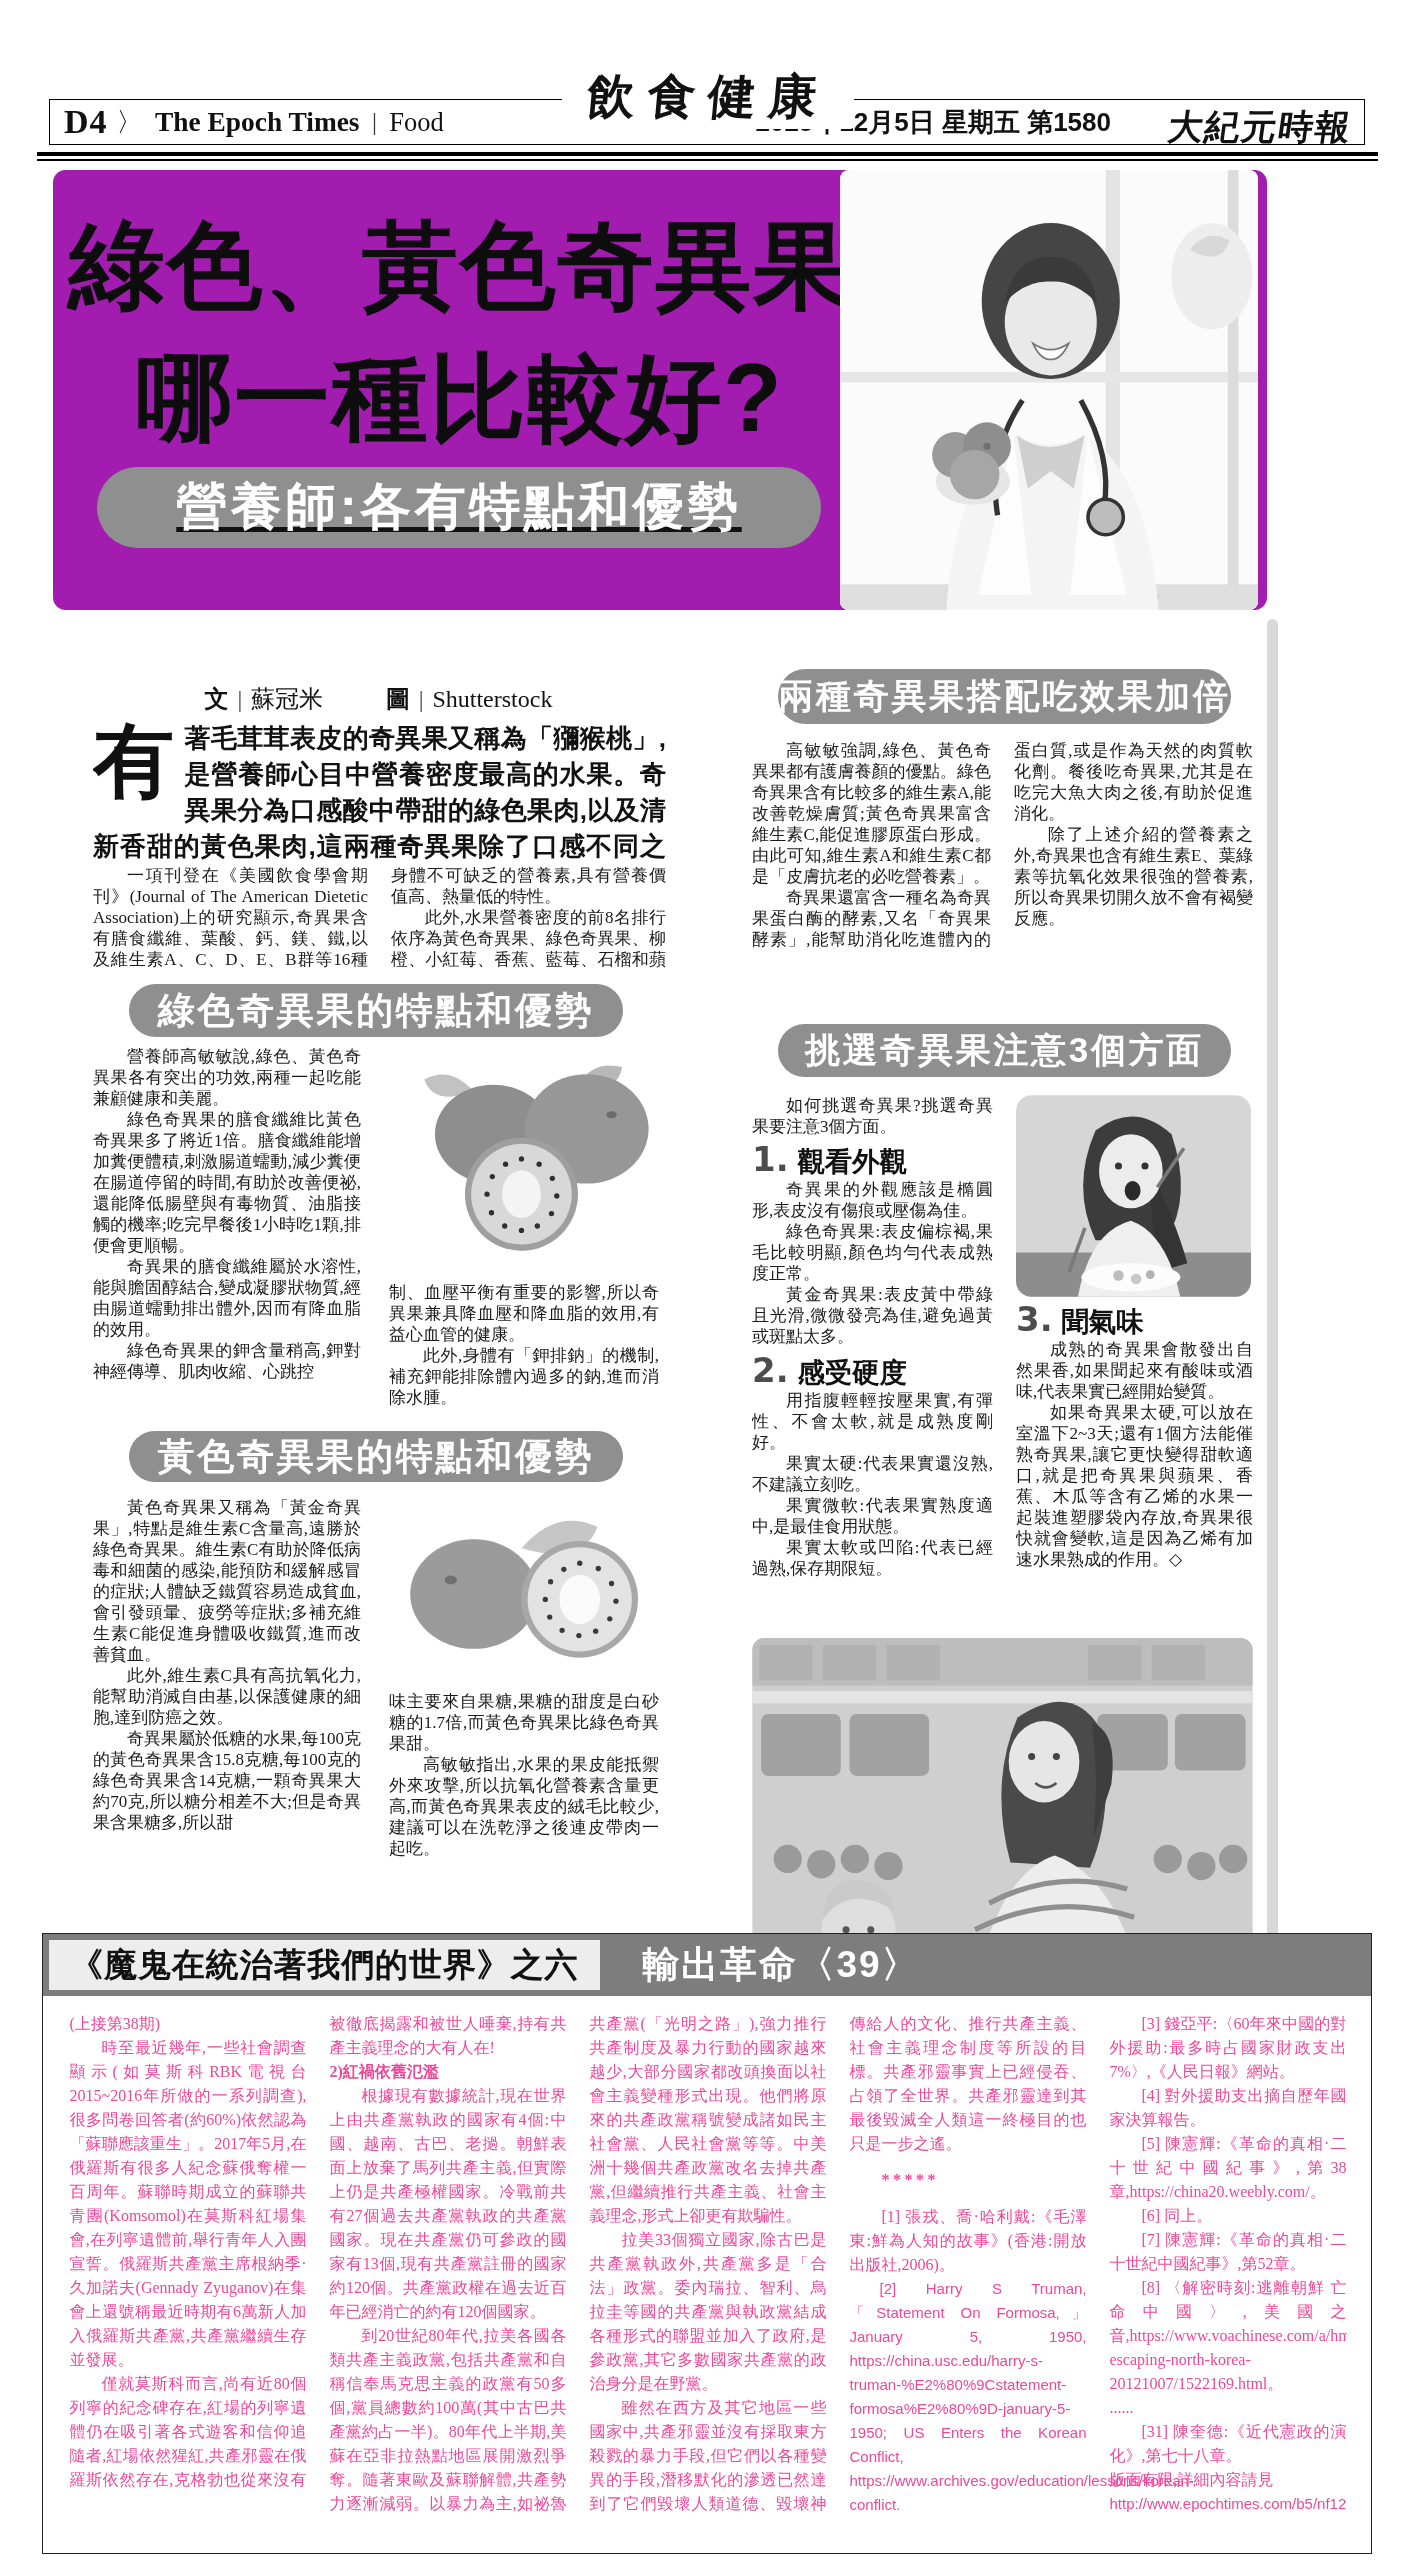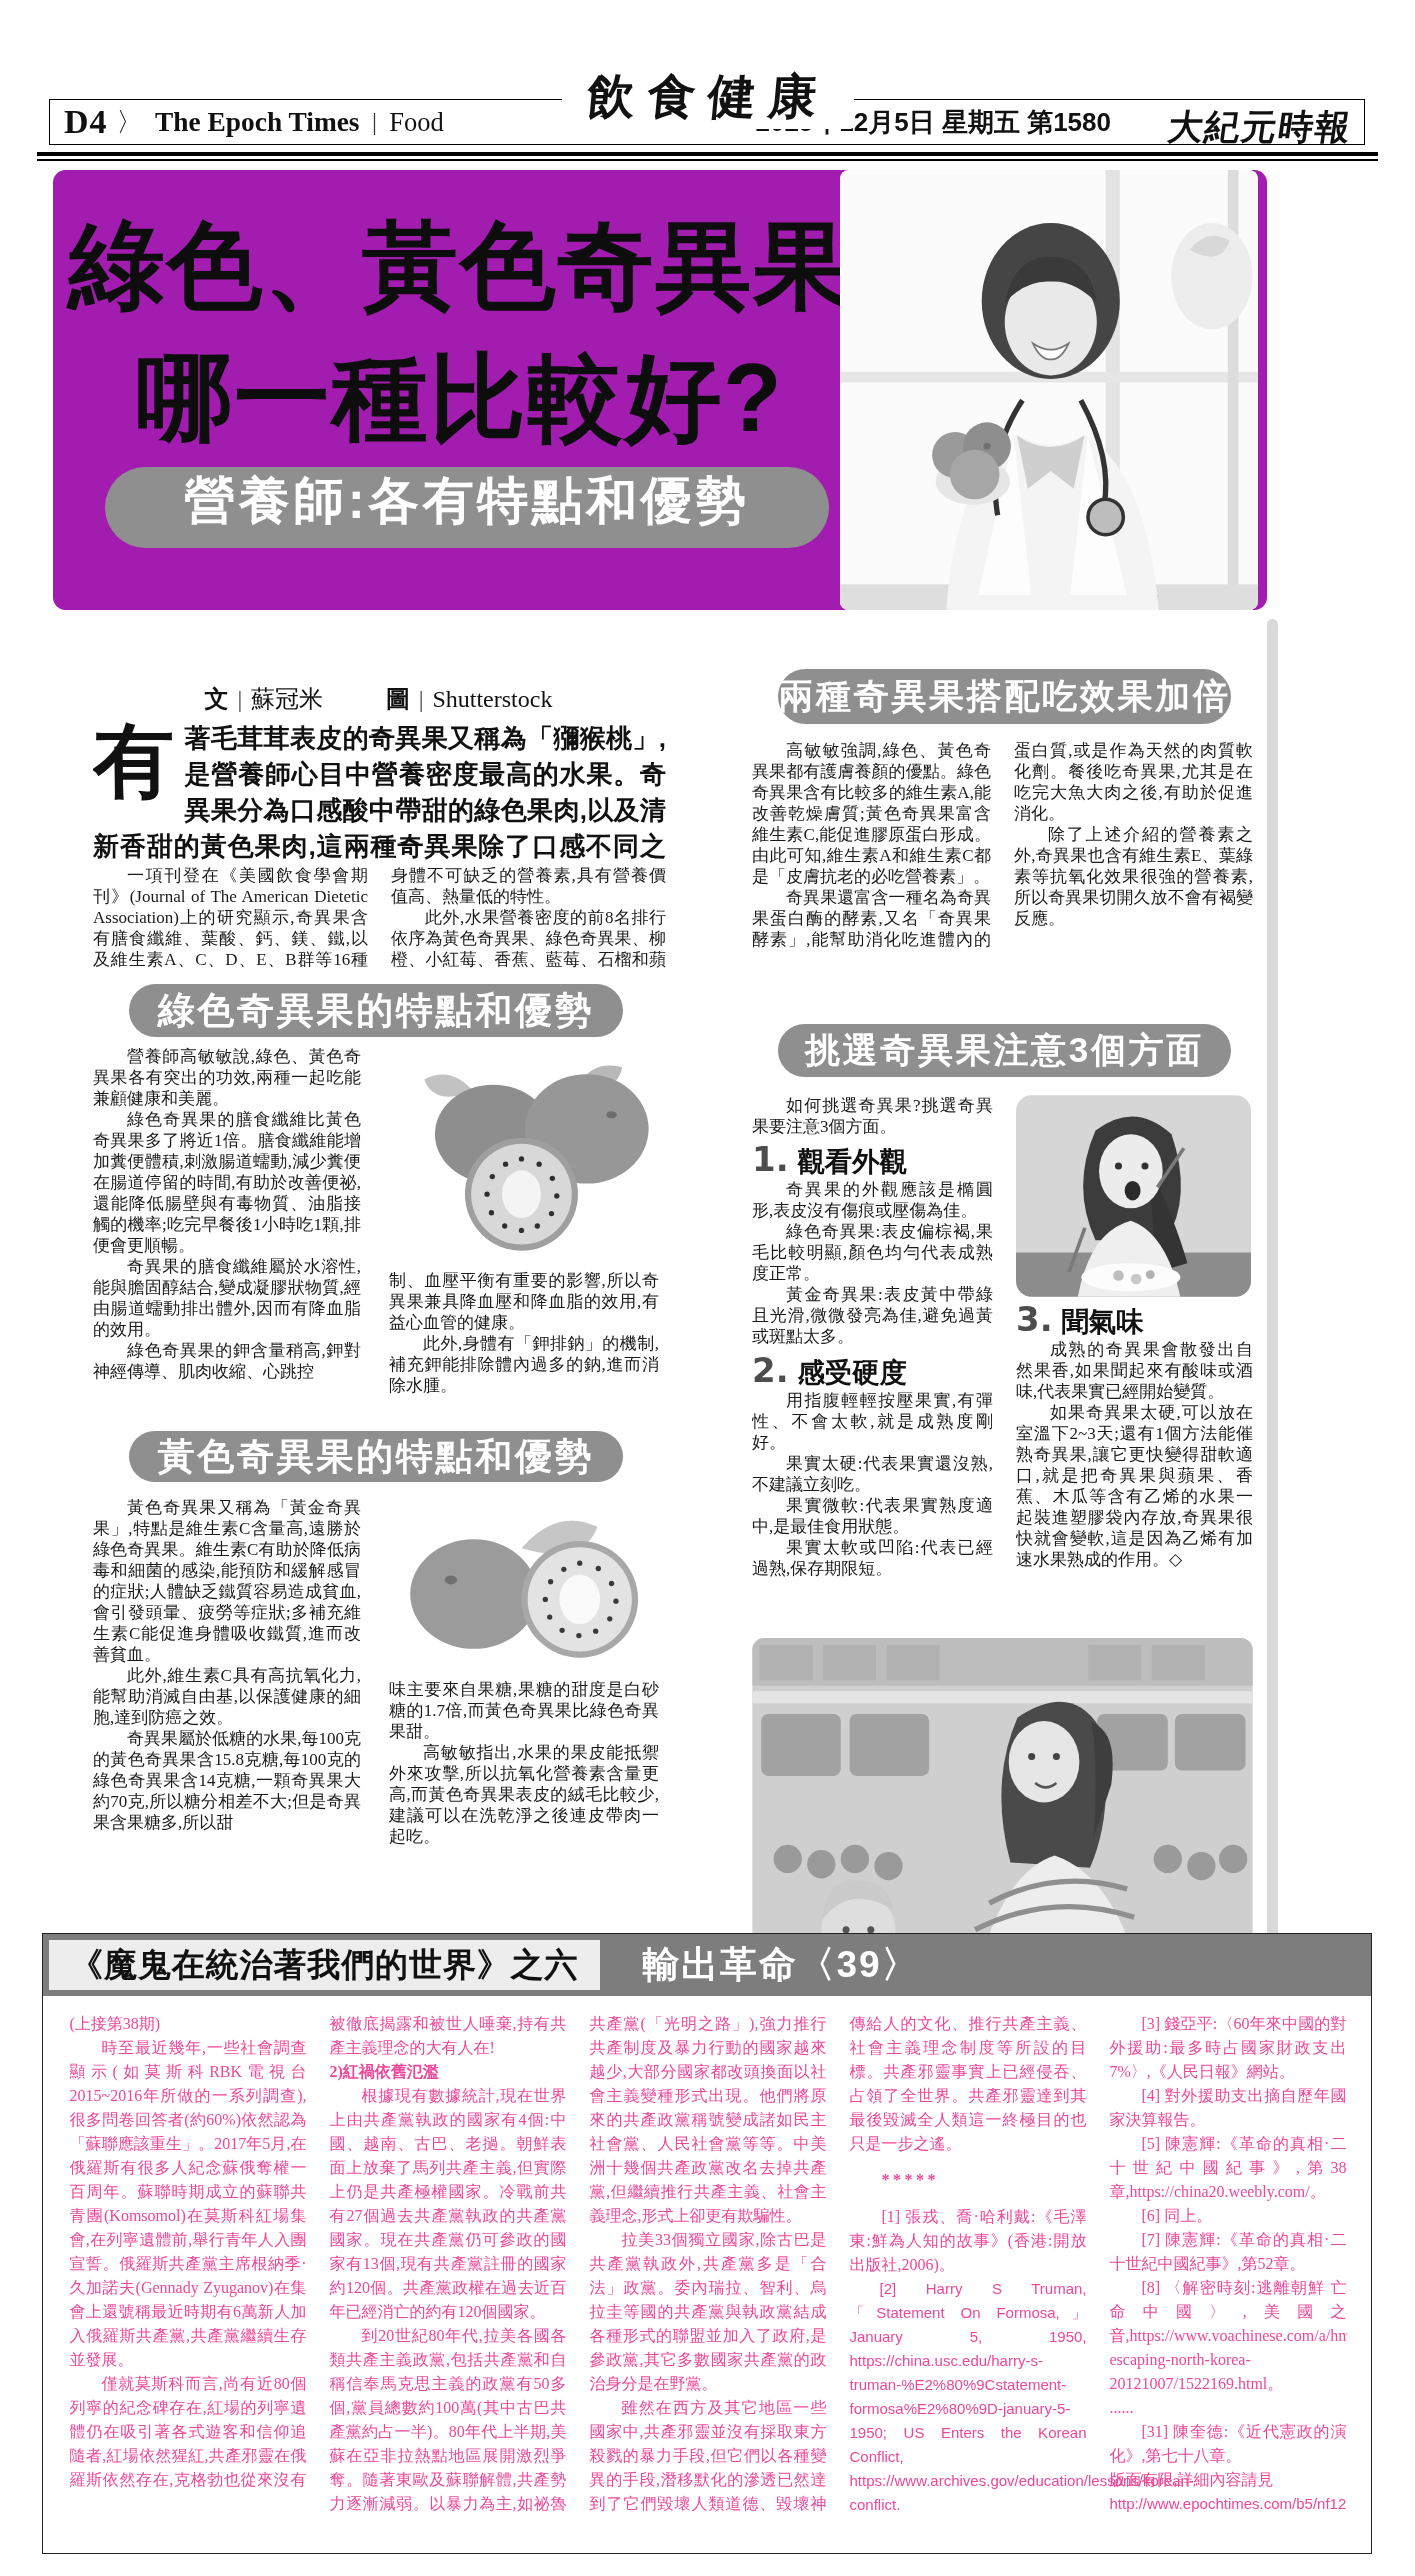--- a/index.html
+++ b/index.html
@@ -18,38 +18,38 @@
   .hdr-paper{position:absolute;right:12.4px;top:3.5px;font-size:35px;font-weight:900;transform:skewX(-8deg);letter-spacing:1.8px;}
   .hdr-center{left:50%;transform:translateX(-50%) skewX(-5deg);top:65px;background:#fff;padding:0 25px;
               font-size:48px;font-weight:700;letter-spacing:12.4px;z-index:3;}
   .rule1{left:37px;top:152px;width:1341px;height:3.5px;background:#000;}
   .rule2{left:37px;top:159px;width:1341px;height:1.8px;background:#000;}
   
   .hero{left:53px;top:170px;width:1214px;height:440px;background:#a21caf;border-radius:12.4px;overflow:hidden;}
   .h1{left:13.3px;width:787px;text-align:center;font-family:"Liberation Sans","DejaVu Sans",sans-serif;
       font-weight:900;font-size:96px;line-height:124px;color:#0d0d0d;letter-spacing:1.8px;}
   .h1a{top:34px;} .h1b{top:166px;}
-  .hero-pill{left:52px;top:297px;width:724px;height:81px;background:#8f8f8f;border-radius:46px;
-             display:flex;justify-content:center;}
+  .hero-pill{left:44px;top:297px;width:724px;height:81px;background:#8f8f8f;border-radius:46px;
+             display:flex;align-items:center;justify-content:center;text-decoration:underline;}
   .hero-pill span{color:#fff;font-family:"Liberation Sans","DejaVu Sans",sans-serif;font-weight:900;
                   font-size:51px;letter-spacing:3.5px;}
   .hero-photo{left:787px;top:0;width:418px;height:440px;background:#fcfcfc;border-radius:8.8px;overflow:hidden;}
   
   .byline{left:93px;top:683px;width:571px;text-align:center;font-size:24px;}
   .byline b{font-family:"Liberation Sans","DejaVu Sans",sans-serif;font-weight:700;}
   .byline .bar{margin:0 8.8px;color:#444;}
   .byline .gap{display:inline-block;width:51px;}
   .lead{left:93px;top:720px;width:573px;height:149px;font-family:"Liberation Sans","DejaVu Sans",sans-serif;
         font-weight:700;font-size:26px;line-height:36px;text-align:justify;overflow:hidden;}
   .dropcap{float:left;font-size:81px;line-height:74px;padding:3.5px 10.6px 0 0;font-weight:900;}
   
   .cols2{column-count:2;column-gap:23px;}
   .bodytxt{font-size:17px;line-height:21px;text-align:justify;color:#1a1a1a;}
   .bodytxt p{margin:0;text-indent:2em;}
-  .bodytxt p.ni{text-indent:0;}
+  .bodytxt p.ni{text-indent:0;margin-top:12px;}
   .intro{left:93px;top:865px;width:573px;height:113px;overflow:hidden;}
   .pill{background:#8f8f8f;border-radius:30px;display:flex;align-items:center;justify-content:center;}
   .pill span{color:#fff;font-family:"Liberation Sans","DejaVu Sans",sans-serif;font-weight:800;letter-spacing:2.7px;}
   .gpill{left:129px;top:984px;width:494px;height:53px;} .gpill span{font-size:37px;}
   .ypill{left:129px;top:1431px;width:494px;height:51px;} .ypill span{font-size:37px;}
   .gcolL{left:93px;top:1046px;width:268px;height:372px;overflow:hidden;}
   .gphoto{left:389px;top:1060px;width:272px;height:196px;overflow:hidden;}
   .gcolR{left:389px;top:1270px;width:270px;height:150px;overflow:hidden;}
   .ycolL{left:93px;top:1497px;width:268px;height:354px;overflow:hidden;}
   .yphoto{left:389px;top:1495px;width:272px;height:177px;overflow:hidden;}

